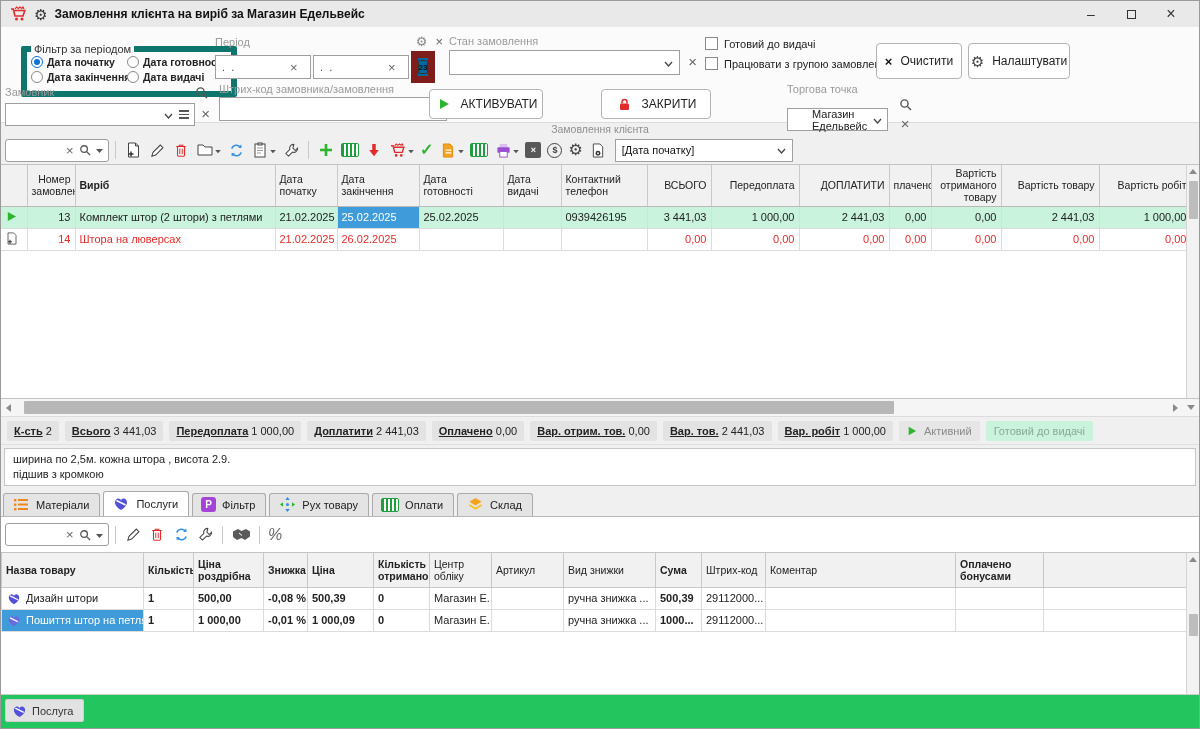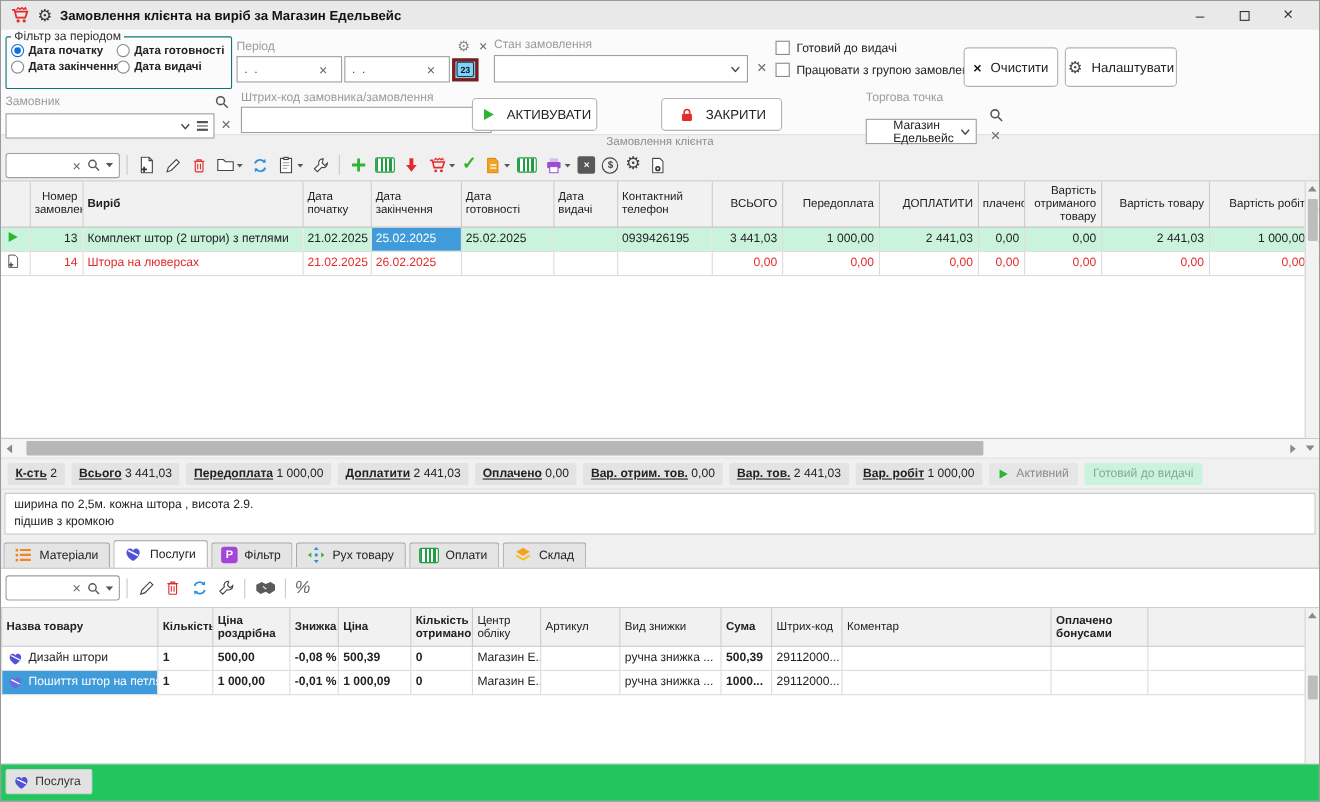--- a/index.html
+++ b/index.html
@@ -14,36 +14,36 @@
   
   .titlebar { height:26px; background:#e9e9e9; display:flex; align-items:center; gap:7px; padding:0 8px; flex:0 0 auto; }
   .titlebar .title { font-weight:bold; font-size:12px; color:#111; }
   .winctl { margin-left:auto; display:flex; align-items:center; gap:0; }
   .winbtn { width:40px; height:24px; display:flex; align-items:center; justify-content:center; color:#333; font-size:14px; cursor:default; }
   .maxbox { width:9px; height:9px; border:1px solid #333; display:inline-block; }
 
   
   .filter { position:relative; height:96px; background:#fbfbfb; flex:0 0 auto; border-bottom:1px solid #dcdcdc; }
   .glabel { color:#9b9b9b; font-size:11px; }
-  fieldset.fs { position:absolute; left:4px; top:0; width:204px; height:54px; border:1px solid #0f766e; border-radius:2px; margin:0; padding:1px 4px 2px 4px; }
+  fieldset.fs { position:absolute; left:4px; top:0; width:204px; height:54px; border:6px solid #0f766e; border-radius:2px; margin:16px; padding:1px 4px 2px 4px; }
   fieldset.fs legend { font-size:11px; color:#333; padding:0 3px; }
   .radgrid { display:grid; grid-template-columns:96px 100px; row-gap:3px; }
   .radio-item { display:flex; align-items:center; gap:4px; font-weight:bold; font-size:10.5px; color:#222; white-space:nowrap; }
   .rad { width:12px; height:12px; border-radius:50%; border:1px solid #8a8a8a; background:#fff; position:relative; flex:0 0 auto; }
   .rad.on { border-color:#0d6fd8; }
   .rad.on::after { content:""; position:absolute; left:2px; top:2px; width:6px; height:6px; border-radius:50%; background:#0d6fd8; }
 
   .period { position:absolute; left:214px; top:8px; width:228px; }
   .period-head { display:flex; align-items:center; }
   .period-head .sp { margin-left:auto; display:flex; gap:8px; color:#8a8a8a; }
   .date-row { display:flex; gap:2px; margin-top:3px; align-items:center; }
   .dinput { width:96px; height:24px; border:1px solid #9f9f9f; background:#fff; display:flex; align-items:center; padding:0 4px; }
   .dinput input { border:none; outline:none; width:70px; font:inherit; color:#444; background:transparent; }
   .xgl { color:#666; font-size:13px; line-height:1; cursor:pointer; }
-  .calbtn { width:24px; height:21px; border:3px solid #7f1d1d; background:#7dd3fc; display:flex; align-items:center; justify-content:center; }
+  .calbtn { width:24px; height:32px; border:7px solid #7f1d1d; background:#0369a1; display:flex; align-items:center; justify-content:center; }
   .calico { width:16px; height:14px; border:1.5px solid #333; border-radius:2px; font-size:8px; font-weight:bold; display:flex; align-items:center; justify-content:center; color:#111; }
 
   .stateblk { position:absolute; left:448px; top:8px; width:248px; }
   .combo { height:25px; border:1px solid #9f9f9f; background:#fff; display:flex; align-items:center; padding:0 6px; margin-top:3px; }
   .combo .val { flex:1; color:#111; }
   .checks { position:absolute; left:704px; top:10px; display:flex; flex-direction:column; gap:7px; }
   .cbitem { display:flex; gap:6px; align-items:center; font-size:11px; color:#222; }
   .cbox { width:13px; height:13px; border:1px solid #8a8a8a; background:#fff; flex:0 0 auto; }
   .pushbtn { position:absolute; height:36px; background:#fff; border:1px solid #b3b3b3; border-radius:4px; display:flex; align-items:center; justify-content:center; gap:8px; font-size:12px; color:#222; cursor:pointer; padding:0 14px; }
   .bx { font-weight:bold; font-size:13px; color:#111; }
@@ -463,20 +463,26 @@
       </span>
     <span class="tbbtn">
         <span class="ico">
           <svg width="14" height="15" viewBox="0 0 15 16">
             <path d="M2.5 1h7l3 3v11h-10z" fill="#fff" stroke="#444"></path>
             <circle cx="7.5" cy="11" r="2.6" fill="#333"></circle>
             <circle cx="7.5" cy="11" r="1" fill="#fff"></circle>
           </svg>
         </span>
       </span>
+    <div class="sortcombo">
+      <span class="val">[Дата початку]</span>
+      <span class="chev"><svg width="9" height="6" viewBox="0 0 9 6">
+            <path d="M1 1l3.5 4L8 1" stroke="#444" fill="none" stroke-width="1.3"></path>
+          </svg></span>
+    </div>
   </div>
 
   <div class="ogrid">
     <table class="grid" style="width:1250px">
       <colgroup>
         <col style="width:26px">
           <col style="width:48px">
           <col style="width:200px">
           <col style="width:62px">
           <col style="width:82px">

